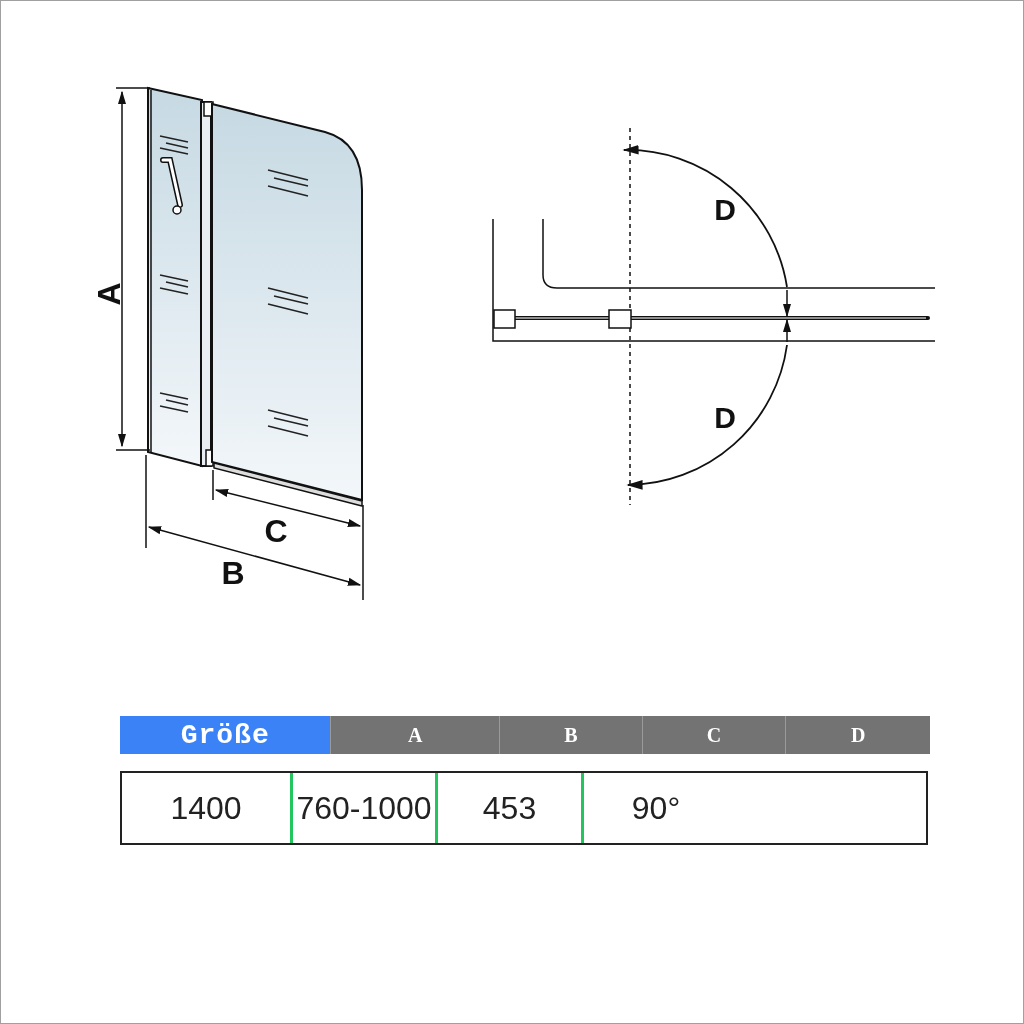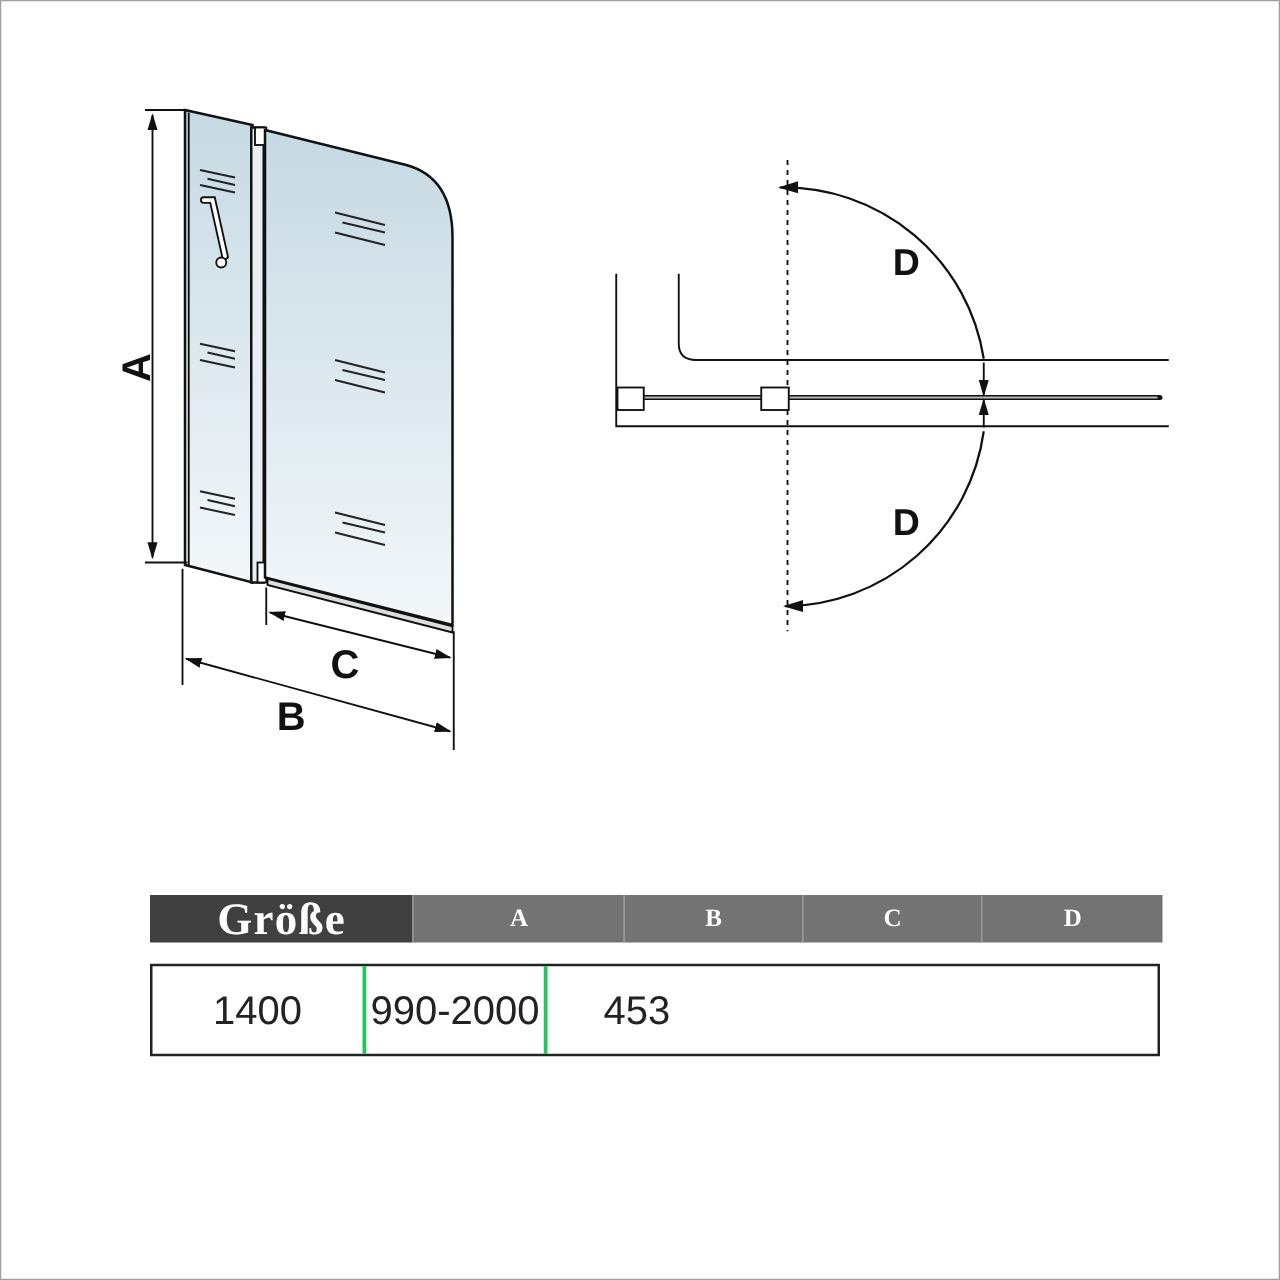--- a/index.html
+++ b/index.html
@@ -3,21 +3,21 @@
 <meta charset="utf-8">
 <style>
   html, body { margin:0; padding:0; background:#ffffff; }
   body { width:1024px; height:1024px; position:relative; overflow:hidden; }
   .frame { position:absolute; left:0; top:0; width:1022px; height:1022px; border:1px solid #a0a0a0; background:#fff; }
   svg.diagram { position:absolute; left:0; top:0; }
   .lbl { font-family:"Liberation Sans", sans-serif; font-weight:bold; fill:#111; }
   .table { position:absolute; left:120px; top:716px; width:810px; }
   .hdr { display:flex; height:38px; }
   .hdr > div { display:flex; align-items:center; justify-content:center; color:#fff; }
-  .hdr .first { background:#404040; font-family:Liberation Serif, serif; font-weight:bold; font-size:36px; letter-spacing:1px; }
+  .hdr .first { background:#3b82f6; font-family:Liberation Mono, monospace; font-weight:bold; font-size:28px; letter-spacing:1px; }
   .hdr .col { background:#737373; font-family:"Liberation Serif", serif; font-weight:bold; font-size:20px; border-left:1px solid #9a9a9a; }
   .row { display:flex; height:74px; margin-top:17px; border:2px solid #222; box-sizing:border-box; width:808px; }
   .row > div { display:flex; align-items:center; justify-content:center; font-family:"Liberation Sans", sans-serif; font-size:32px; color:#222; border-left:3px solid #22c55e; }
   .row > div:first-child { border-left:none; }
   .w0 { width:211px; } .w1 { width:168px; } .w2 { width:142px; } .w3 { width:143px; } .w4 { width:144px; }
 </style>
 </head>
 <body>
 
 <div class="frame"></div>
@@ -107,16 +107,17 @@
 <div class="table">
   <div class="hdr">
     <div class="first w0">Größe</div>
     <div class="col w1">A</div>
     <div class="col w2">B</div>
     <div class="col w3">C</div>
     <div class="col w4">D</div>
   </div>
   <div class="row">
     <div class="w1">1400</div>
-    <div class="w2">990-2000</div>
+    <div class="w2">760-1000</div>
     <div class="w3">453</div>
+    <div class="w4">90°</div>
   </div>
 </div>
 
 </body></html>

